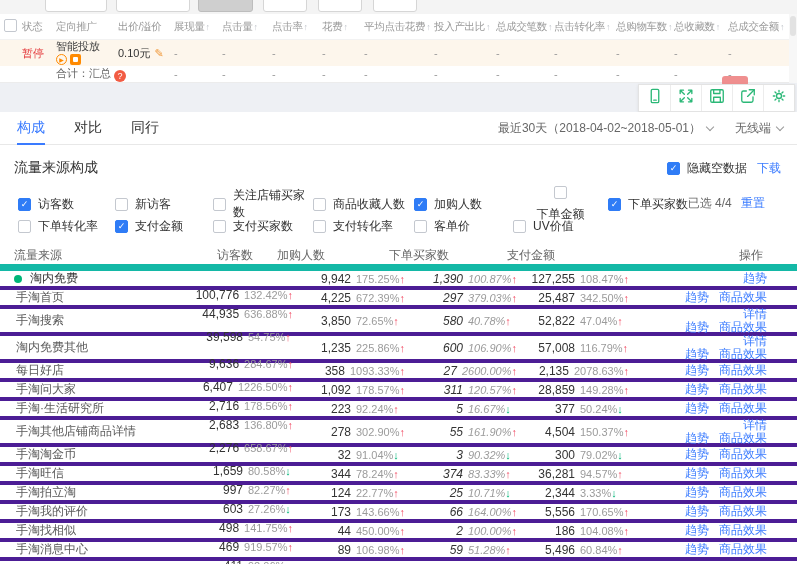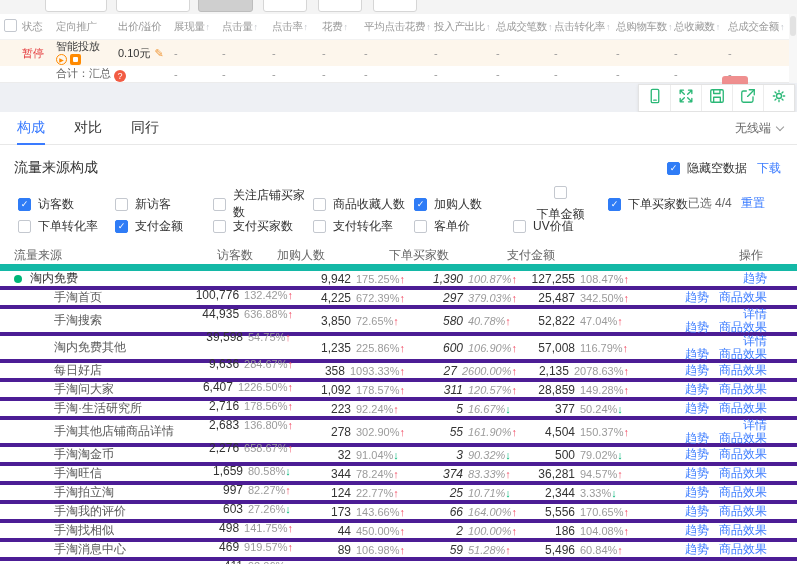--- a/index.html
+++ b/index.html
@@ -83,21 +83,21 @@
   .sel-info { position:absolute; right:32px; top:18px; font-size:12px; color:#666; }
 
   
   .d-table { margin-top:10px; font-size:12px; }
   .t-head, .t-row { display:flex; align-items:center; }
   .t-head { height:24px; color:#666; border-bottom:7px solid #14b8a6; }
   .t-row { border-bottom:4px solid #4c1d95; }
   .t-row.one { height:19px; }
   .t-row.two { height:27px; }
   .col-name { width:185px; flex:none; padding-left:14px; display:flex; align-items:center; overflow:hidden; white-space:nowrap; }
-  .col-name.child { padding-left:54px; color:#5a5a5a; }
+  .col-name.child { padding-left:16px; color:#5a5a5a; }
   .dot { width:8px; height:8px; border-radius:50%; background:#00b578; margin-right:8px; flex:none; }
   .mgroup { flex:none; display:flex; align-items:baseline; }
   .mg1{width:108px;margin-top:32px;} .mg2{width:112px;} .mg3{width:112px;font-style:italic;} .mg4{width:112px;}
   .val { display:inline-block; width:58px; text-align:right; color:#333; }
   .pct { display:inline-block; margin-left:5px; color:#9b9b9b; font-size:11px; white-space:nowrap; }
   .arr { font-weight:bold; font-size:11px; }
   .arr.up { color:#f14d64; } .arr.down { color:#00b578; }
   .col-ops { flex:1; text-align:right; padding-right:30px; line-height:13px; white-space:nowrap; }
   .col-ops .link { margin-left:10px; font-size:12px; }
   .h-name { width:185px; flex:none; padding-left:14px; }
@@ -220,20 +220,21 @@
 </div>
 
 <div class="panel">
   <div class="tabs-row">
     <span id="tabs" style="display:flex;">
         <span class="tab active">构成</span>
         <span class="tab">对比</span>
         <span class="tab">同行</span>
       </span>
     <span class="tabs-right">
+      <span><span>最近30天（2018-04-02~2018-05-01）</span><i class="chev"></i></span>
       <span><span>无线端</span><i class="chev"></i></span>
     </span>
   </div>
 
   <div class="section-row">
     <span class="section-title">流量来源构成</span>
     <span class="section-right">
       <span class="cb on">✓</span>
       <span style="margin-left:-3px;">隐藏空数据</span>
       <span class="link">下载</span>
@@ -519,21 +520,21 @@
           </span>
           <span class="mgroup mg2">
             <span class="val">32</span>
             <span class="pct">91.04%<span class="arr down">↓</span></span>
           </span>
           <span class="mgroup mg3">
             <span class="val">3</span>
             <span class="pct">90.32%<span class="arr down">↓</span></span>
           </span>
           <span class="mgroup mg4">
-            <span class="val">500</span>
+            <span class="val">300</span>
             <span class="pct">79.02%<span class="arr down">↓</span></span>
           </span>
           <span class="col-ops">
             <div><span class="link">趋势</span><span class="link">商品效果</span></div>
           </span>
         </div>
         <div class="t-row one">
           <span class="col-name child">
             <span>手淘旺信</span>
           </span>

